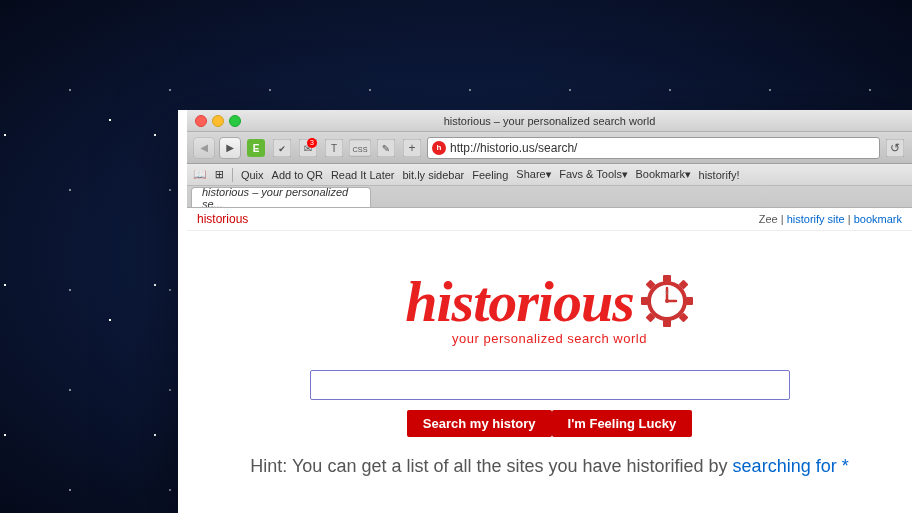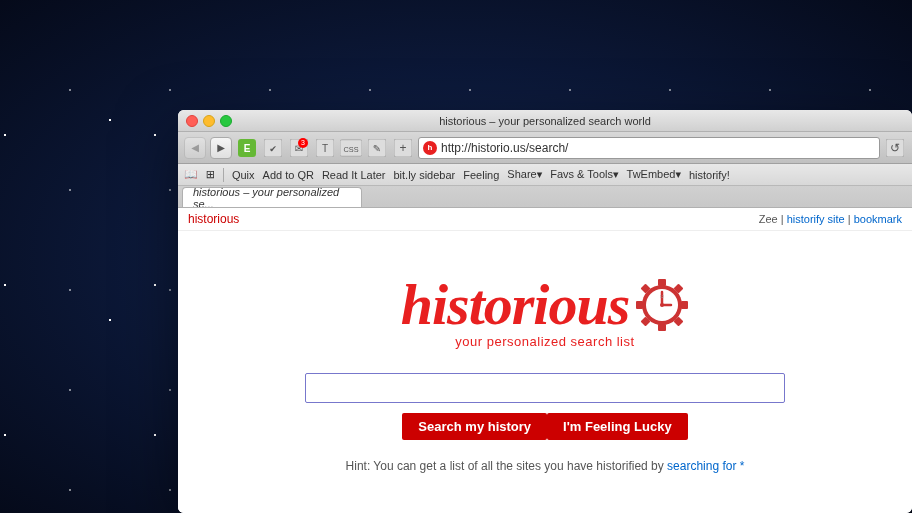--- a/index.html
+++ b/index.html
@@ -26,25 +26,26 @@
     }
 
     
     .browser {
       position: absolute;
       top: 110px;
       left: 178px;
       width: 734px;
       height: 403px;
       background: white;
-      border-radius: 6px;
+      border-radius: 0;
       box-shadow: 0 20px 60px rgba(0,0,0,0.5);
       overflow: hidden;
       display: flex;
       flex-direction: column;
+      padding-left: 9px;
     }
 
     
     .title-bar {
       background: linear-gradient(to bottom, #e8e8e8, #d0d0d0);
       height: 22px;
       display: flex;
       align-items: center;
       justify-content: center;
       padding: 0 70px;
@@ -310,21 +311,21 @@
       padding: 6px 16px;
       font-size: 13px;
       font-weight: bold;
       cursor: pointer;
       border-radius: 2px;
     }
 
     
     .hint-text {
       margin-top: 19px;
-      font-size: 12px;
+      font-size: 18px;
       color: #555;
       text-align: left;
     }
     .hint-text a {
       color: #0066cc;
       text-decoration: none;
     }
 
     
     .favicon-circle {
@@ -422,21 +423,21 @@
     <span class="bm-icon">📖</span>
     <span class="bm-icon">⊞</span>
     <div class="bm-separator"></div>
     <a>Quix</a>
     <a>Add to QR</a>
     <a>Read It Later</a>
     <a>bit.ly sidebar</a>
     <a>Feeling</a>
     <a>Share▾</a>
     <a>Favs &amp; Tools▾</a>
-    <a>TwEmbed▾</a>
+    <a>Bookmark▾</a>
     <a>historify!</a>
   </div>
 
   <div class="tab-bar">
     <div class="tab active">
       <span>historious – your personalized se...</span>
     </div>
   </div>
 
   <div class="page-content">
@@ -477,21 +478,21 @@
             <circle cx="27" cy="27" r="16" fill="white"></circle>
 
             <line x1="27" y1="27" x2="27" y2="14" stroke="#cc3333" stroke-width="2.5" stroke-linecap="round"></line>
             <line x1="27" y1="27" x2="36" y2="27" stroke="#cc3333" stroke-width="2.5" stroke-linecap="round"></line>
 
             <circle cx="27" cy="27" r="2" fill="#cc3333"></circle>
 
             <text x="27" y="20" text-anchor="middle" font-size="4" fill="#aaa">12</text>
           </svg>
         </div>
-        <span class="logo-tagline">your personalized search list</span>
+        <span class="logo-tagline">your personalized search world</span>
       </div>
 
       <div class="search-area">
         <input class="search-input" type="text" placeholder="" style="">
         <div class="search-buttons">
           <button class="search-btn">Search my history</button>
           <button class="search-btn">I'm Feeling Lucky</button>
         </div>
       </div>
 

